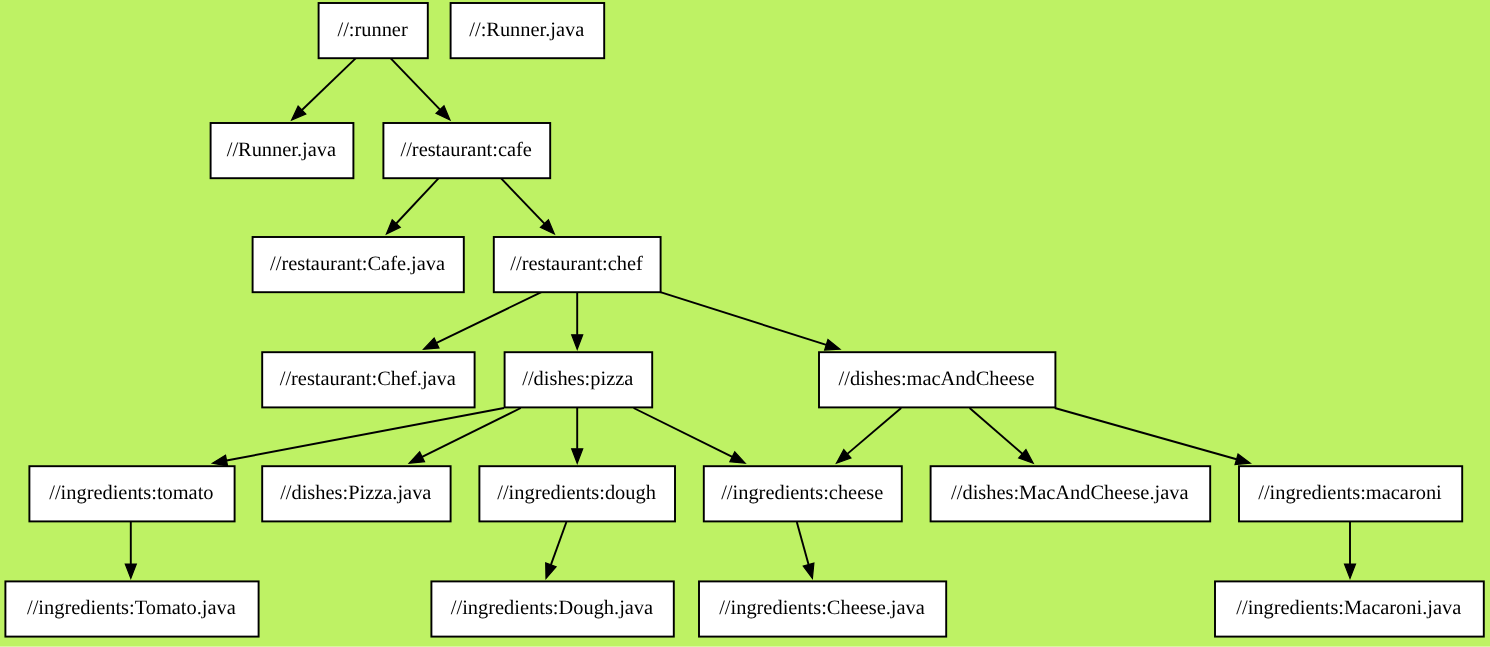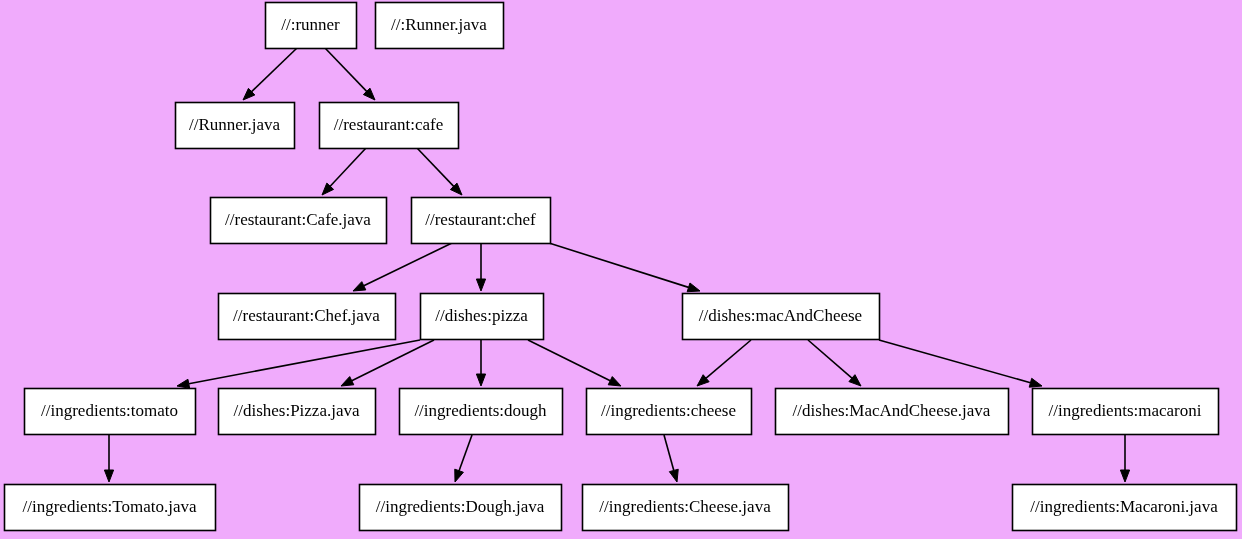--- a/index.html
+++ b/index.html
@@ -4,21 +4,21 @@
 <style>
   html, body {
     margin: 0;
     padding: 0;
     background: #ffffff;
   }
   #graph-root {
     position: relative;
     width: 1242px;
     height: 539px;
-    background: #f0abfc;
+    background: #bef264;
     font-family: "Liberation Serif", "DejaVu Serif", serif;
     overflow: hidden;
   }
   #graph-svg {
     position: absolute;
     left: 0;
     top: 0;
     width: 1242px;
     height: 539px;
   }

